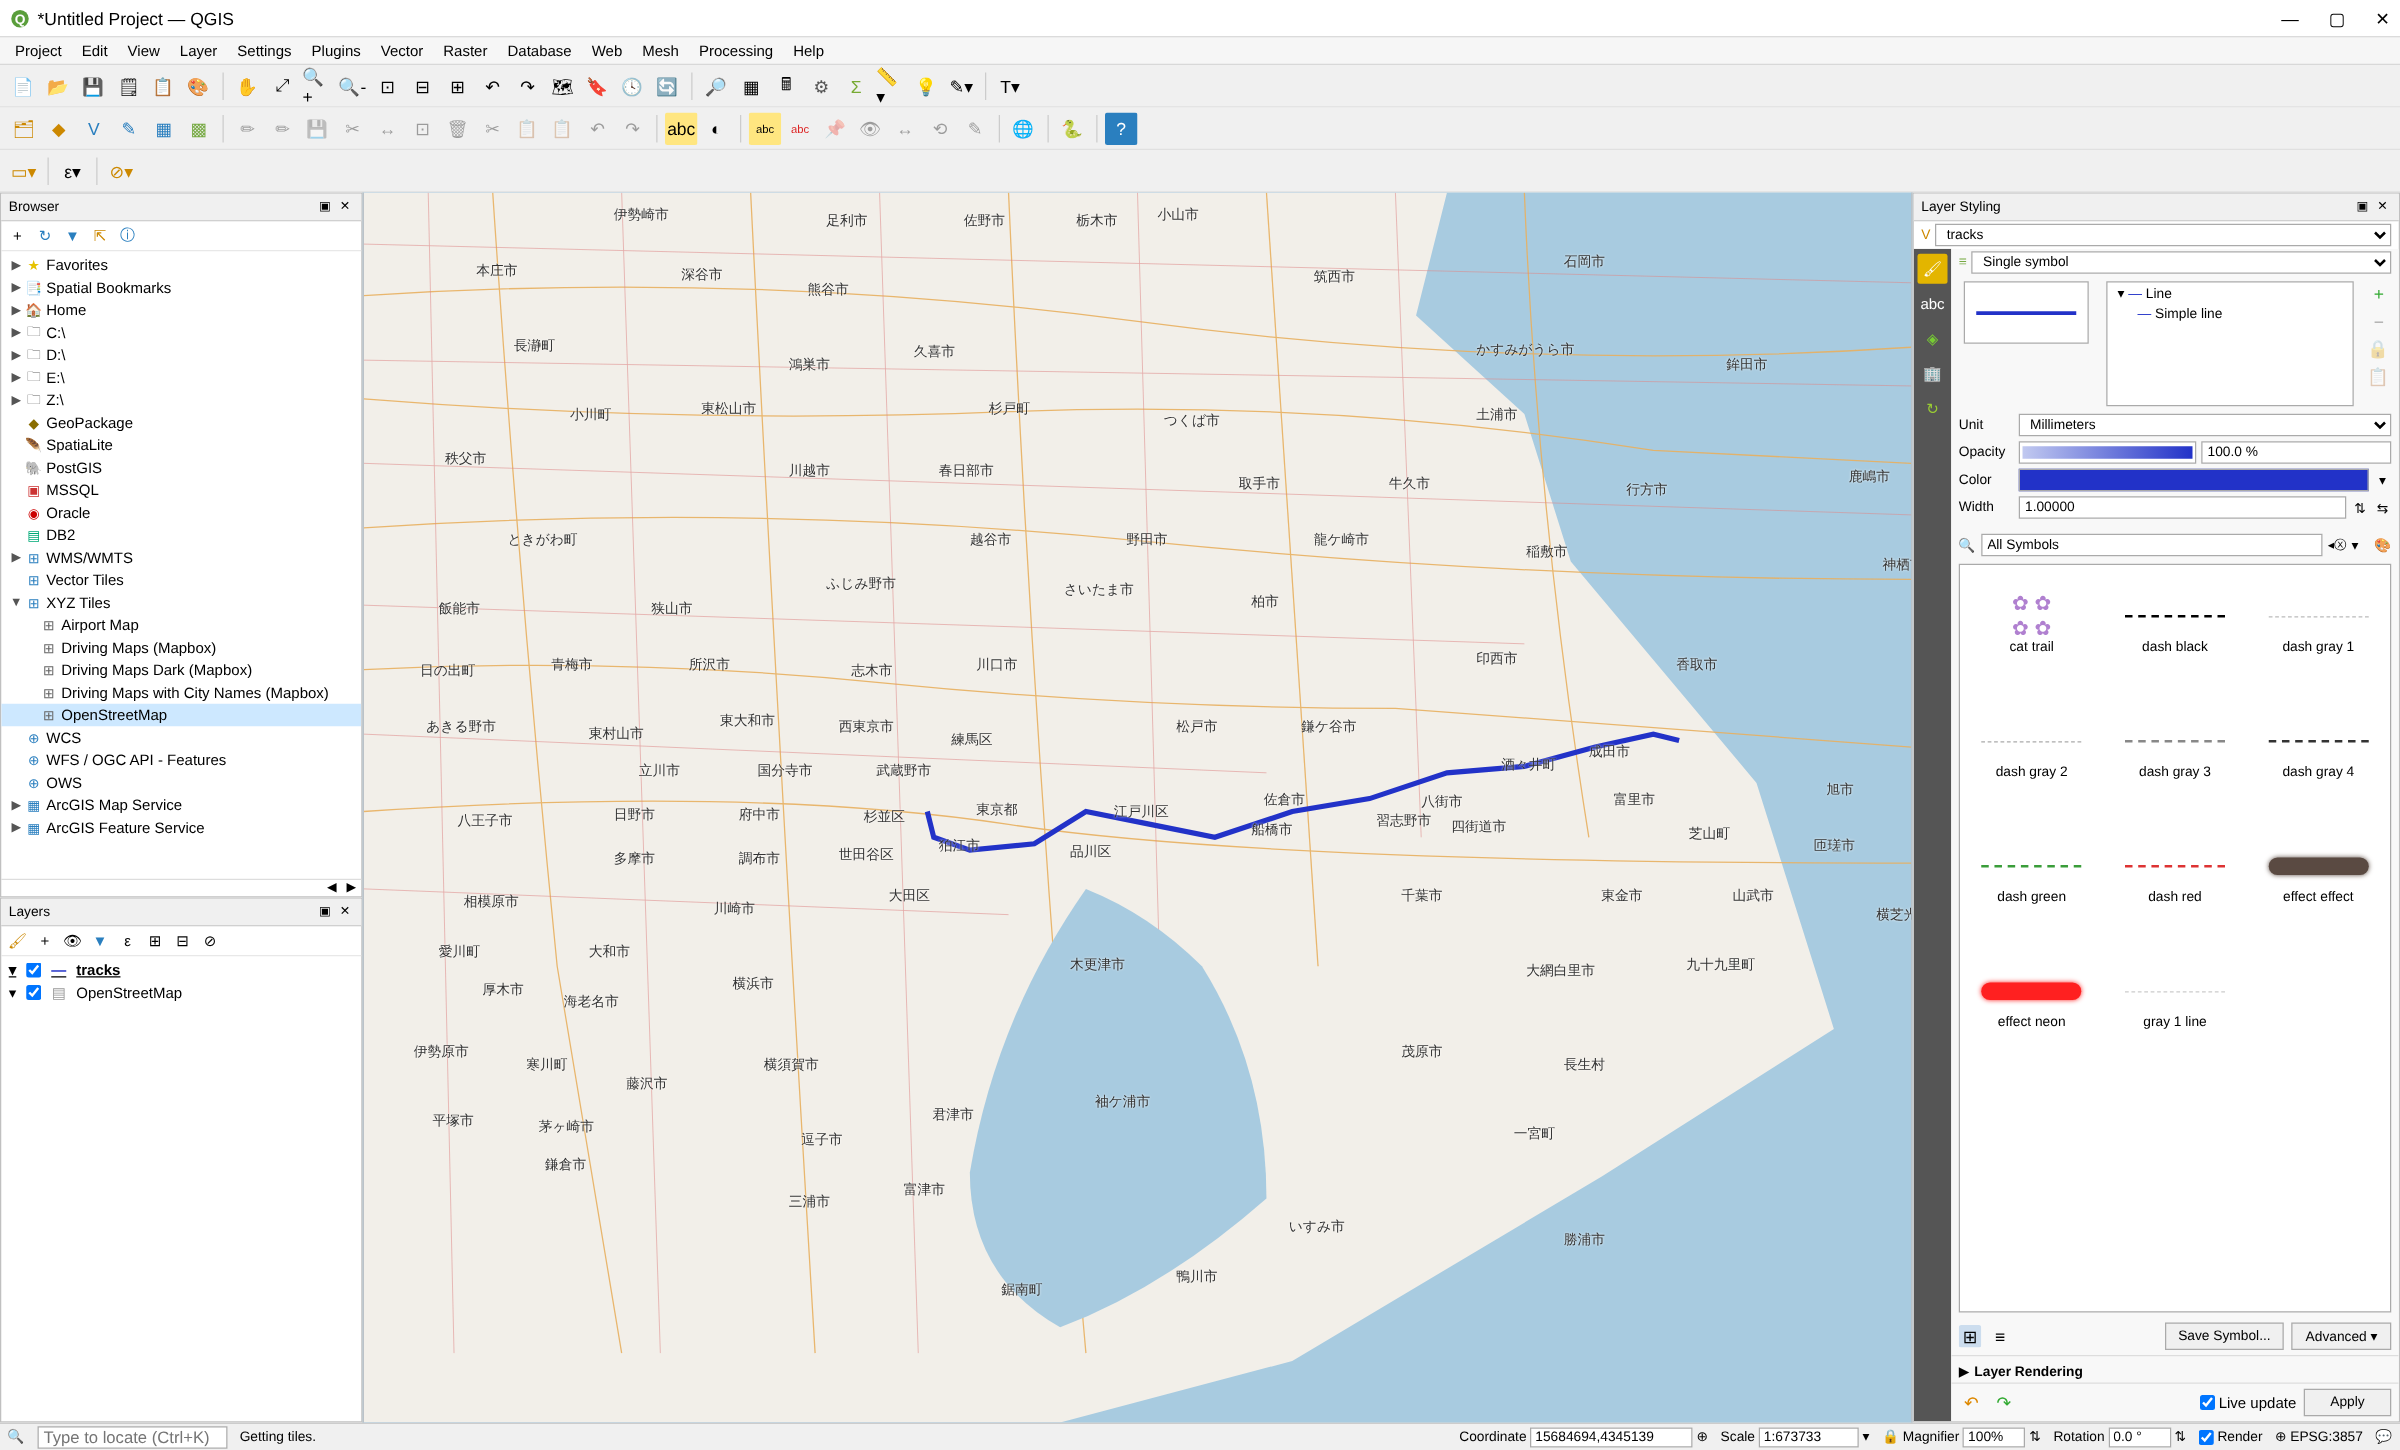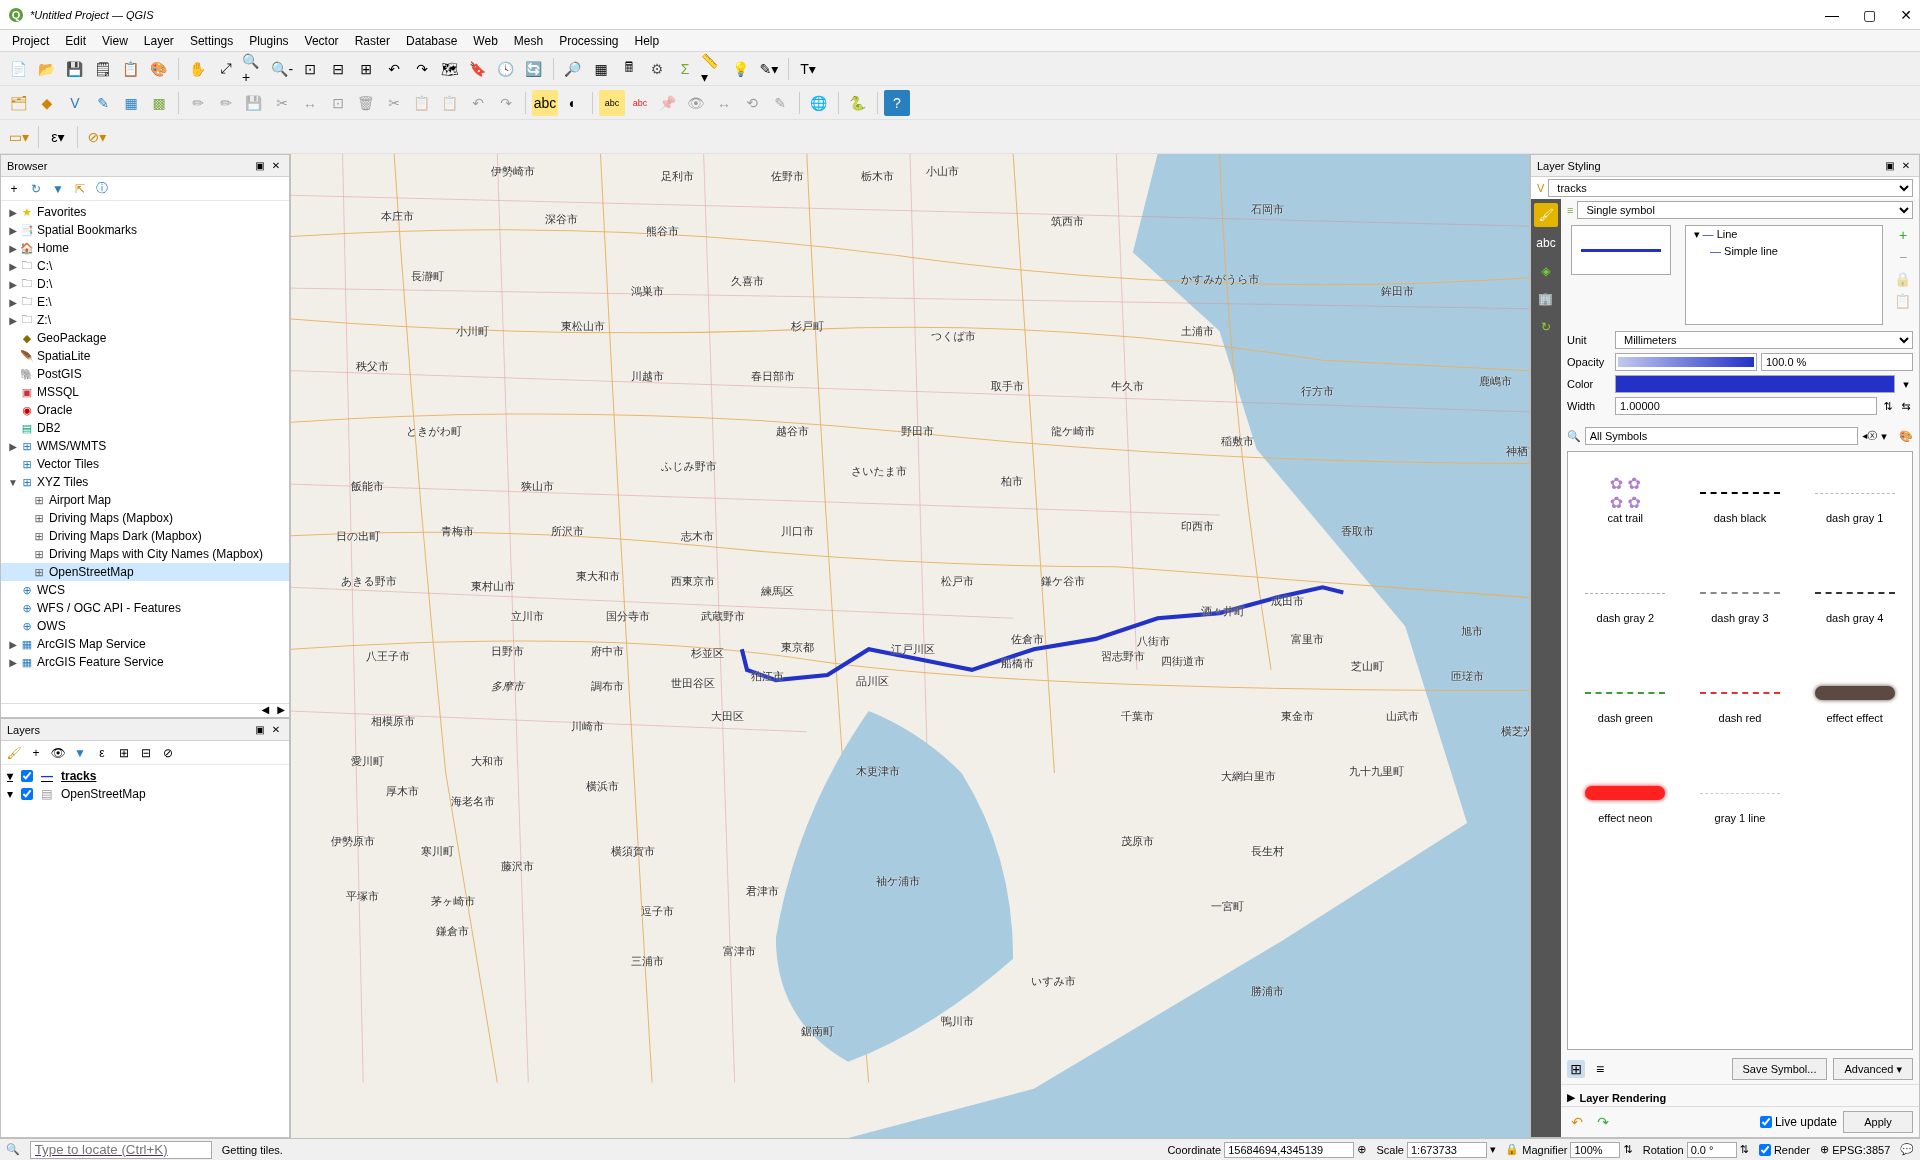--- a/index.html
+++ b/index.html
@@ -1,21 +1,21 @@
 <!DOCTYPE html>
 <html><head>
 <meta charset="utf-8">
 <style>
 * { box-sizing: border-box; margin: 0; padding: 0; font-family: "Segoe UI", Tahoma, sans-serif; }
 body { width: 1920px; height: 1160px; background: #f0f0f0; font-size: 12px; color: #000; overflow: hidden; }
 
 
 .titlebar { height: 30px; background: #fff; display: flex; align-items: center; padding: 0 8px; border-bottom: 1px solid #d0d0d0; }
 .titlebar .icon { width: 16px; height: 16px; margin-right: 6px; display: inline-block; }
-.titlebar .title { flex: 1; font-size: 11px; font-style: italic; }
+.titlebar .title { flex: 1; font-size: 14px; }
 .titlebar .win-controls { display: flex; gap: 24px; }
 .titlebar .win-controls span { cursor: default; font-size: 14px; }
 
 
 .menubar { height: 22px; background: #f6f6f6; display: flex; align-items: center; padding: 0 4px; border-bottom: 1px solid #d8d8d8; }
 .menubar span { padding: 2px 8px; cursor: default; }
 
 
 .toolbar-row { height: 34px; background: #f0f0f0; display: flex; align-items: center; padding: 0 6px; gap: 2px; border-bottom: 1px solid #e0e0e0; }
 .tb-btn { width: 26px; height: 26px; display: inline-flex; align-items: center; justify-content: center; border: 1px solid transparent; border-radius: 2px; font-size: 14px; cursor: default; }
@@ -69,21 +69,21 @@
 .symbol-preview { width: 100px; height: 50px; border: 1px solid #aaa; background: #fff; margin: 4px; display: inline-flex; align-items: center; justify-content: center; }
 .symbol-gallery { flex: 1; border: 1px solid #aaa; margin: 4px 6px; background: #fff; display: grid; grid-template-columns: repeat(3,1fr); grid-auto-rows: 100px; overflow-y: auto; }
 .gal-item { display: flex; flex-direction: column; align-items: center; justify-content: center; gap: 6px; border: 1px solid transparent; cursor: default; }
 .gal-swatch { width: 80px; height: 26px; display: flex; align-items: center; justify-content: center; }
 .gal-label { font-size: 11px; text-align: center; }
 .styling-footer { padding: 4px 6px; display: flex; align-items: center; gap: 6px; border-top: 1px solid #ddd; }
 .btn { height: 22px; padding: 0 10px; background: #f0f0f0; border: 1px solid #aaa; font-size: 11px; cursor: default; }
 
 
 .statusbar { height: 22px; background: #f0f0f0; border-top: 1px solid #c0c0c0; display: flex; align-items: center; padding: 0 6px; gap: 10px; font-size: 11px; }
-.statusbar .locate { width: 182px; height: 18px; border: 1px solid #aaa; padding: 0 4px; color: #4c1d95; text-decoration: underline; }
+.statusbar .locate { width: 152px; height: 18px; border: 1px solid #aaa; padding: 0 4px; color: #4c1d95; }
 .statusbar .spacer { flex: 1; }
 .statusbar .field { display: flex; align-items: center; gap: 3px; }
 .statusbar .field input { height: 16px; border: 1px solid #aaa; font-size: 11px; padding: 0 3px; }
 
 input[type=checkbox] { width: 12px; height: 12px; }
 
 .left-col { display: flex; flex-direction: column; }
 </style>
 </head>
 <body>
@@ -482,21 +482,21 @@
         <div class="map-label" style="left: 1170px; top: 470px;">旭市</div>
         <div class="map-label" style="left: 75px; top: 495px;">八王子市</div>
         <div class="map-label" style="left: 200px; top: 490px;">日野市</div>
         <div class="map-label" style="left: 300px; top: 490px;">府中市</div>
         <div class="map-label" style="left: 400px; top: 492px;">杉並区</div>
         <div class="map-label" style="left: 490px; top: 486px;">東京都</div>
         <div class="map-label" style="left: 600px; top: 488px;">江戸川区</div>
         <div class="map-label" style="left: 830px; top: 480px; margin-left: 16px;">八街市</div>
         <div class="map-label" style="left: 720px; top: 478px;">佐倉市</div>
         <div class="map-label" style="left: 1000px; top: 478px;">富里市</div>
-        <div class="map-label" style="left: 200px; top: 525px; font-style: italic;">多摩市</div>
+        <div class="map-label" style="left: 200px; top: 525px;">多摩市</div>
         <div class="map-label" style="left: 300px; top: 525px;">調布市</div>
         <div class="map-label" style="left: 380px; top: 522px;">世田谷区</div>
         <div class="map-label" style="left: 460px; top: 515px;">狛江市</div>
         <div class="map-label" style="left: 565px; top: 520px;">品川区</div>
         <div class="map-label" style="left: 710px; top: 502px;">船橋市</div>
         <div class="map-label" style="left: 810px; top: 495px;">習志野市</div>
         <div class="map-label" style="left: 870px; top: 500px;">四街道市</div>
         <div class="map-label" style="left: 1060px; top: 505px;">芝山町</div>
         <div class="map-label" style="left: 1160px; top: 515px;">匝瑳市</div>
         <div class="map-label" style="left: 80px; top: 560px;">相模原市</div>

